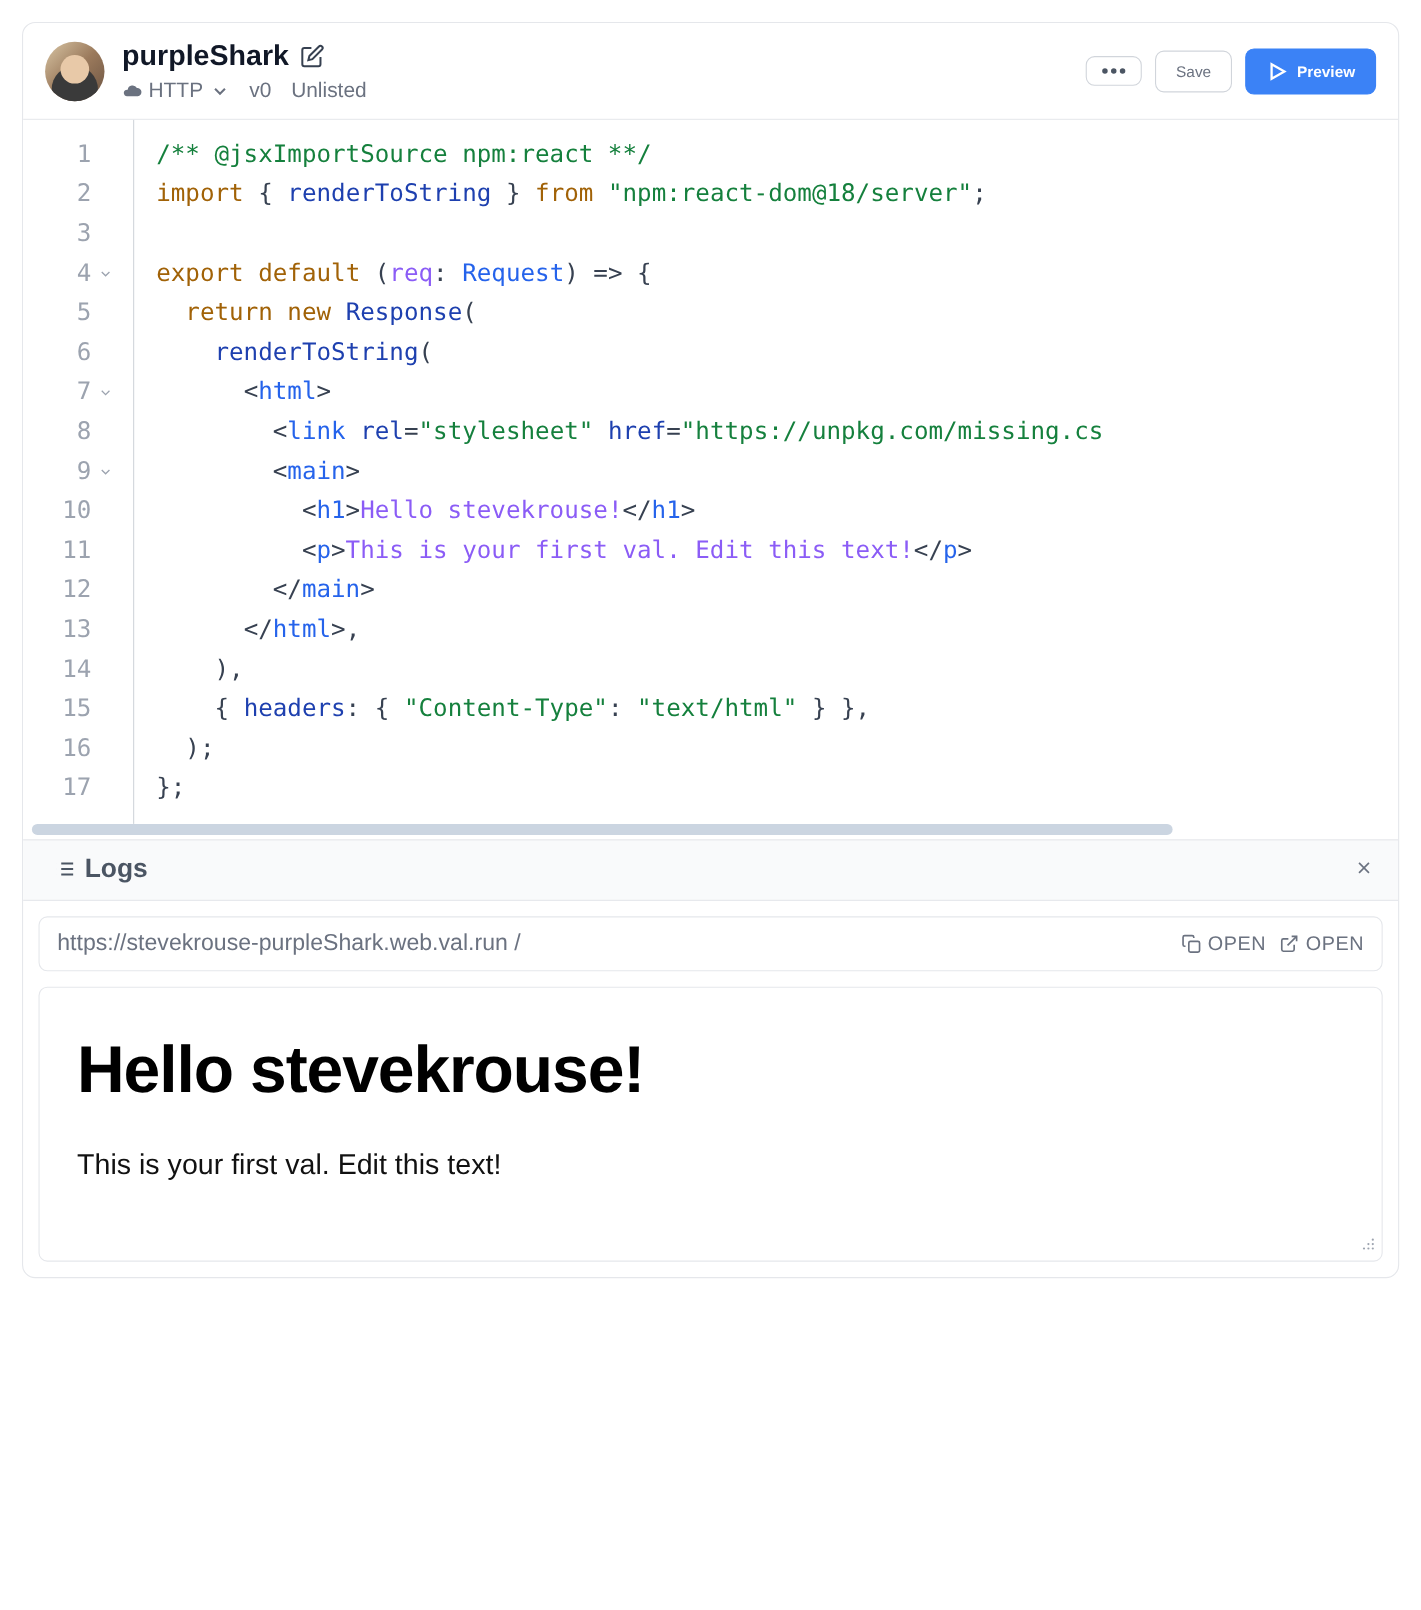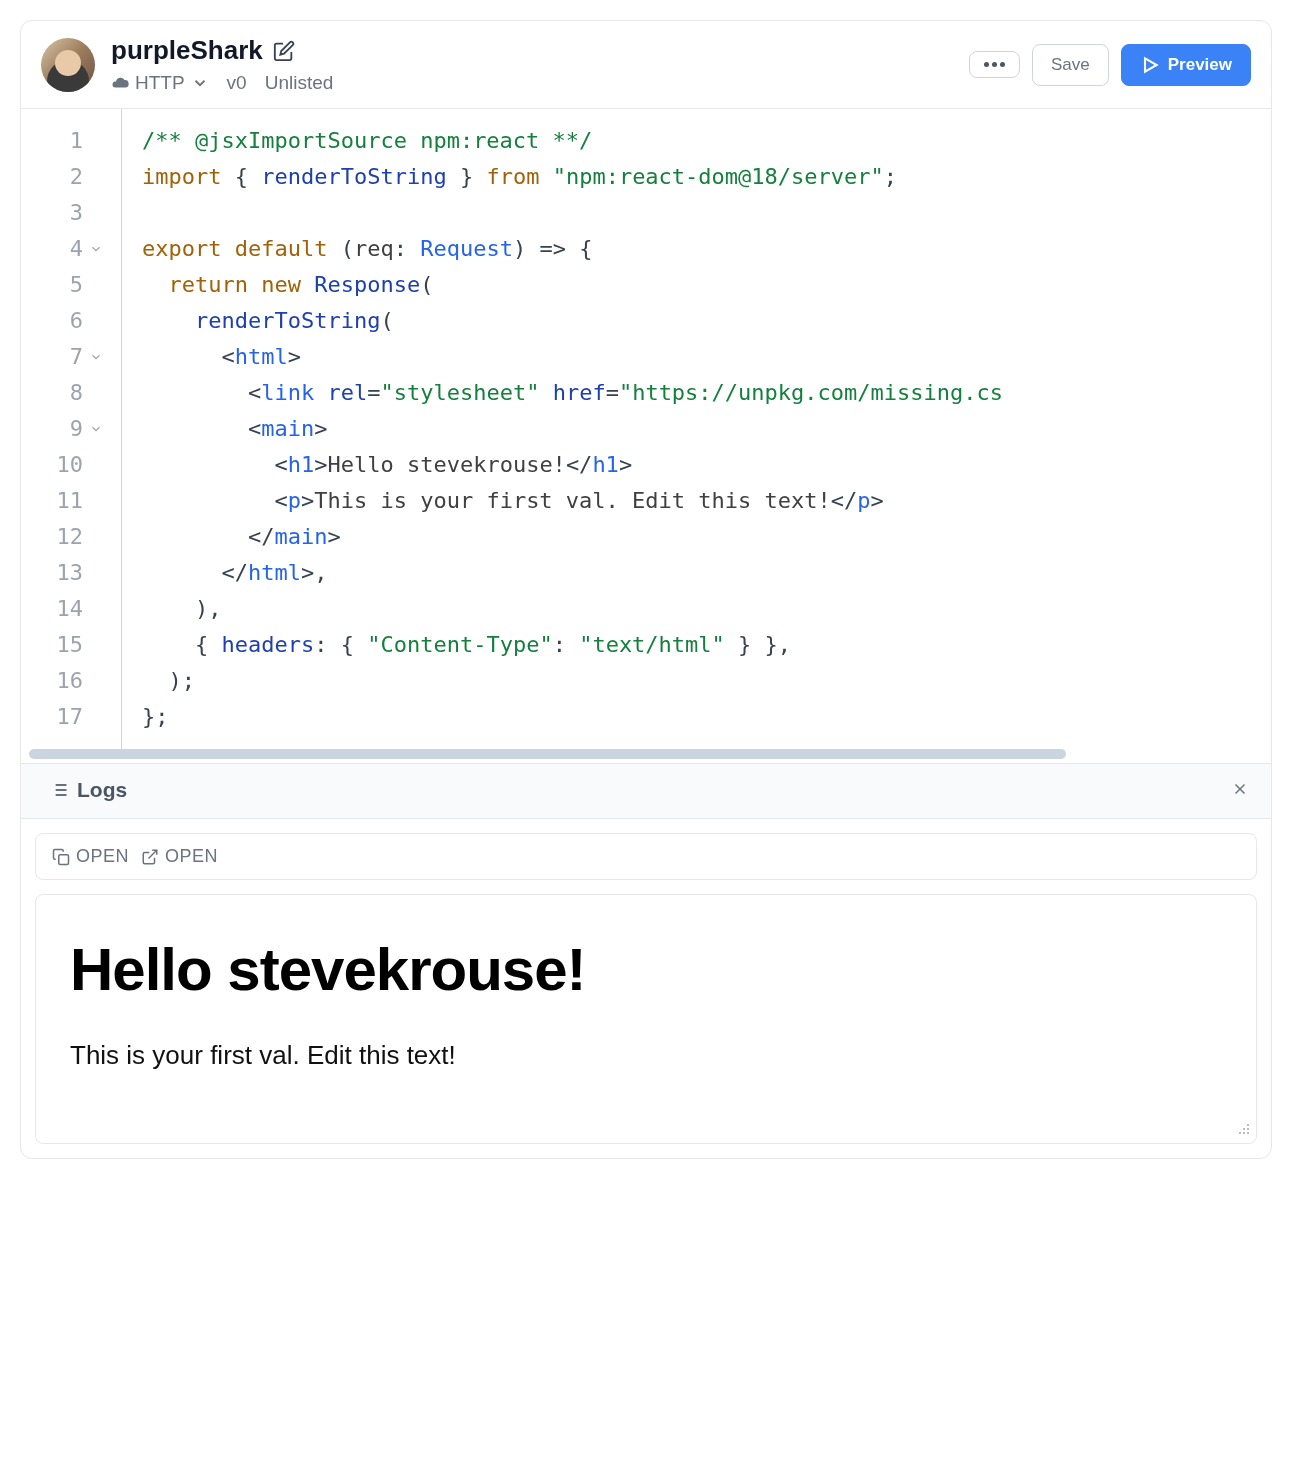--- a/index.html
+++ b/index.html
@@ -60,21 +60,21 @@
   }
   .meta-item { display:flex; align-items:center; gap:6px; cursor:pointer; }
   .meta-item svg { width:18px; height:18px; }
   .chev { width:14px; height:14px; }
   .header-actions { display:flex; align-items:center; gap:12px; }
   .btn {
     border: 1.5px solid #d1d5db;
     background: #fff;
     border-radius: 8px;
     padding: 10px 18px;
-    font-size: 17px;
+    font-size: 14px;
     color: #6b7280;
     cursor: pointer;
     display:flex;
     align-items:center;
     gap:8px;
     font-weight:500;
   }
   .btn-icon { padding: 10px 14px; }
   .btn-primary {
     background: #3b82f6;
@@ -113,21 +113,21 @@
   }
   .code-line { height:36px; }
   .c-comment { color:#15803d; }
   .c-kw { color:#a16207; }
   .c-fn { color:#1e40af; }
   .c-type { color:#2563eb; }
   .c-tag { color:#2563eb; }
   .c-attr { color:#1e40af; }
   .c-str { color:#15803d; }
   .c-punc { color:#374151; }
-  .c-plain { color:#404040; }
+  .c-plain { color:#8b5cf6; }
 
   .hscroll {
     height: 14px;
     background: #fff;
     padding: 0 8px 6px 8px;
   }
   .hscroll-track {
     height: 10px;
     width: 84%;
     background:#cbd5e1;
@@ -142,21 +142,21 @@
     border-bottom:1px solid #e5e7eb;
     background:#f9fafb;
     padding: 0 14px;
     gap: 6px;
     position:relative;
     height:56px;
   }
   .tab {
     display:flex; align-items:center; gap:8px;
     padding: 14px 14px;
-    font-size: 21px;
+    font-size: 24px;
     font-weight: 600;
     color:#4b5563;
     cursor:pointer;
     border-bottom: 3px solid transparent;
   }
   .tab.active { color:#3b5bdb; border-bottom-color:#3b5bdb; }
   .tab svg { width:20px; height:20px; }
   .panel-close { margin-left:auto; color:#6b7280; cursor:pointer; font-size:22px; padding:8px;}
   .url-bar {
     border:1px solid #e5e7eb;
@@ -353,20 +353,21 @@
     </div>
     <div class="panel-close">
       <svg width="18" height="18" viewBox="0 0 24 24" fill="none" stroke="currentColor" stroke-width="2">
           <line x1="18" y1="6" x2="6" y2="18"></line>
           <line x1="6" y1="6" x2="18" y2="18"></line>
         </svg>
     </div>
   </div>
 
   <div class="url-bar">
+    <span class="url-text">https://stevekrouse-purpleShark.web.val.run /</span>
     <span class="url-action">
       <svg viewBox="0 0 24 24" fill="none" stroke="currentColor" stroke-width="2">
           <rect x="9" y="9" width="13" height="13" rx="2"></rect>
           <path d="M5 15H4a2 2 0 0 1-2-2V4a2 2 0 0 1 2-2h9a2 2 0 0 1 2 2v1"></path>
         </svg>
       <span>OPEN</span>
     </span>
     <span class="url-action">
       <svg viewBox="0 0 24 24" fill="none" stroke="currentColor" stroke-width="2">
           <path d="M18 13v6a2 2 0 0 1-2 2H5a2 2 0 0 1-2-2V8a2 2 0 0 1 2-2h6"></path>

